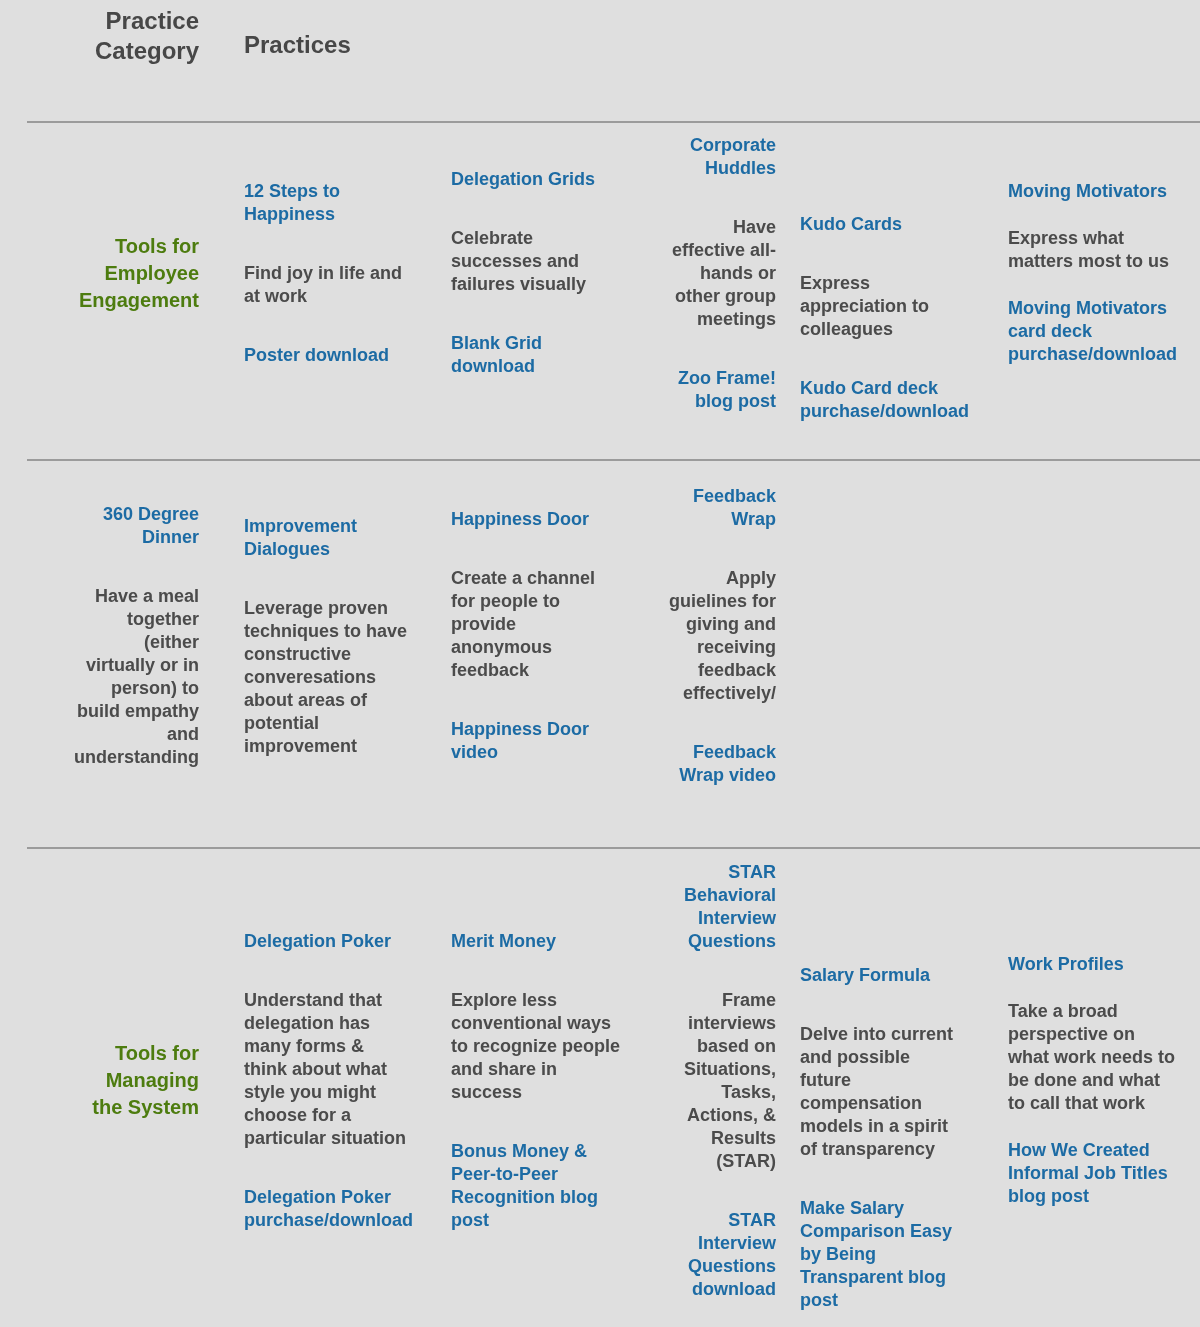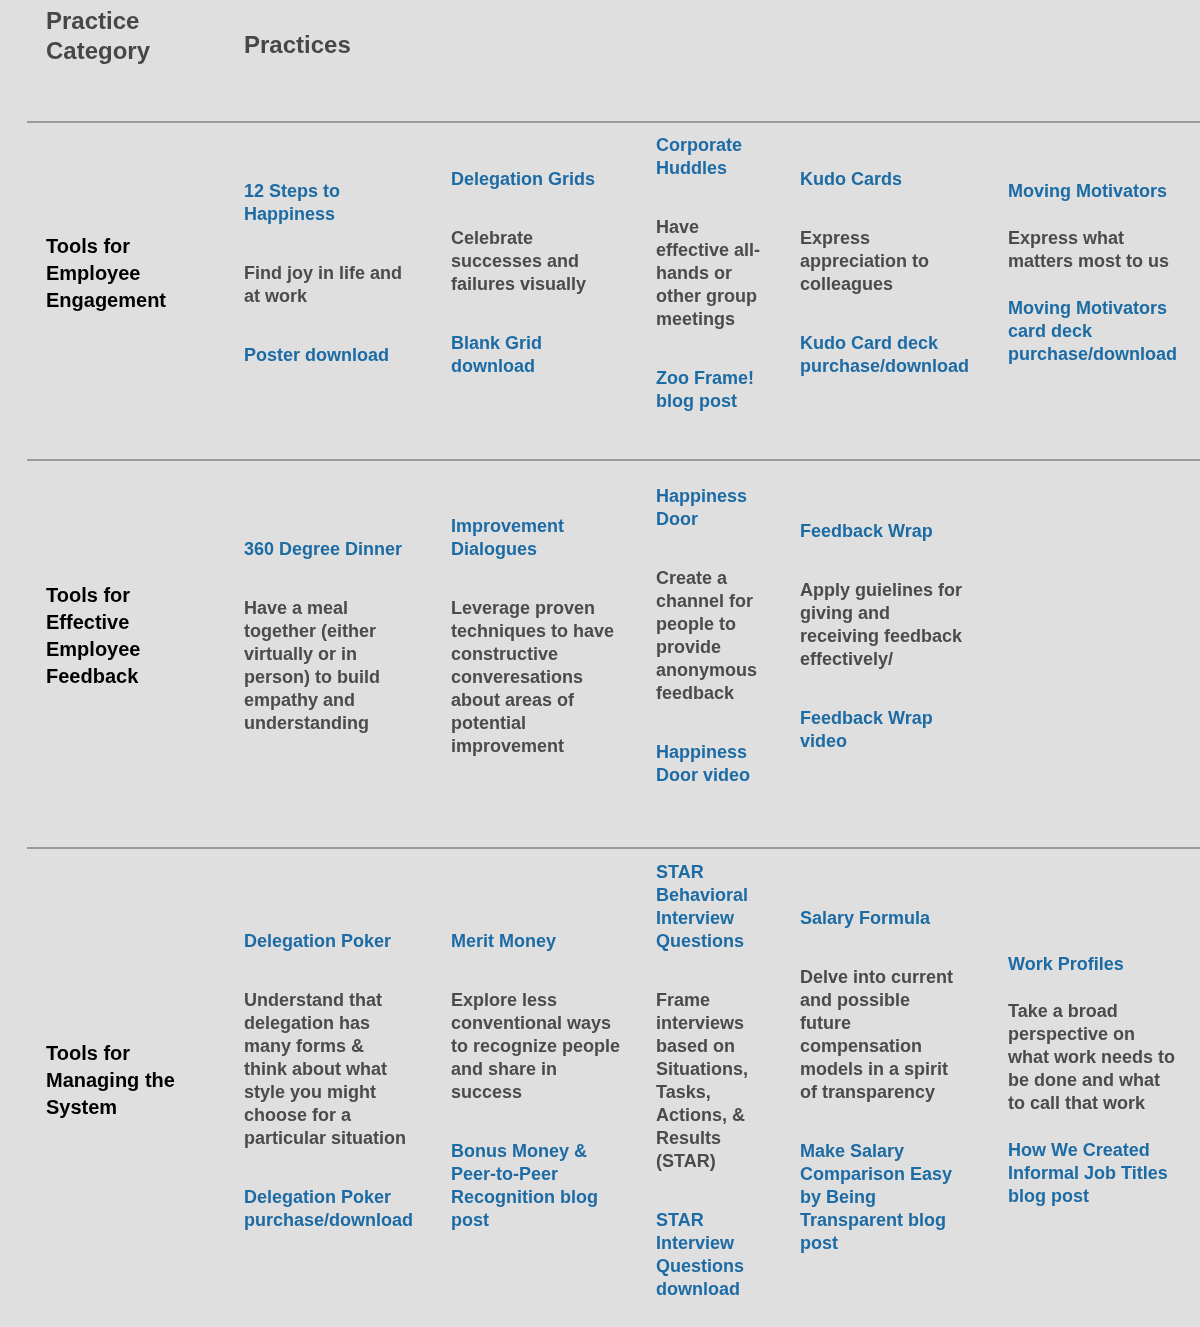--- a/index.html
+++ b/index.html
@@ -33,27 +33,27 @@
   .row-3 { height: 479px; }
   .cell {
     display: flex;
     flex-direction: column;
     justify-content: center;
     gap: 36px;
     min-width: 0;
   }
   .row-1 .cell, .row-2 .cell { padding-bottom: 36px; }
   .row-3 .cell { padding-bottom: 16px; }
-  .cell:nth-child(1) { padding-left: 46px; padding-right: 45px; }
+  .cell:nth-child(1) { padding-left: 72px; padding-right: 45px; text-align: right; }
   .cell:nth-child(2) { padding-right: 40px; }
   .cell:nth-child(3) { padding-right: 35px; }
-  .cell:nth-child(4) { padding-right: 24px; }
-  .cell:nth-child(5) { padding-right: 45px; }
+  .cell:nth-child(4) { padding-right: 24px; text-align: right; }
+  .cell:nth-child(5) { padding-right: 45px; justify-content: flex-end; }
   .cell:nth-child(6) { padding-right: 22px; gap: 24px; }
-  .cat { font-size: 20px; line-height: 27px; color: #000000; }
+  .cat { font-size: 20px; line-height: 27px; color: #4d7c0f; }
   .desc { font-size: 18px; line-height: 23px; color: #4b4b4b; }
   .link {
     font-size: 18px;
     line-height: 23px;
     color: #1c6ba4;
     text-decoration: none;
     cursor: pointer;
     display: block;
   }
 </style>
@@ -105,23 +105,20 @@
       <a class="link">Moving Motivators</a>
       <div class="desc">Express what matters most to us</div>
       <a class="link">Moving Motivators card deck purchase/download</a>
     </div>
   </div>
 
   <div class="divider"></div>
 
   <div class="grid-row row-2">
     <div class="cell">
-      <div class="cat">Tools for Effective Employee Feedback</div>
-    </div>
-    <div class="cell">
       <a class="link">360 Degree Dinner</a>
       <div class="desc">Have a meal together (either virtually or in person) to build empathy and understanding</div>
     </div>
     <div class="cell">
       <a class="link">Improvement Dialogues</a>
       <div class="desc">Leverage proven techniques to have constructive converesations about areas of potential improvement</div>
     </div>
     <div class="cell">
       <a class="link">Happiness Door</a>
       <div class="desc">Create a channel for people to provide anonymous feedback</div>

